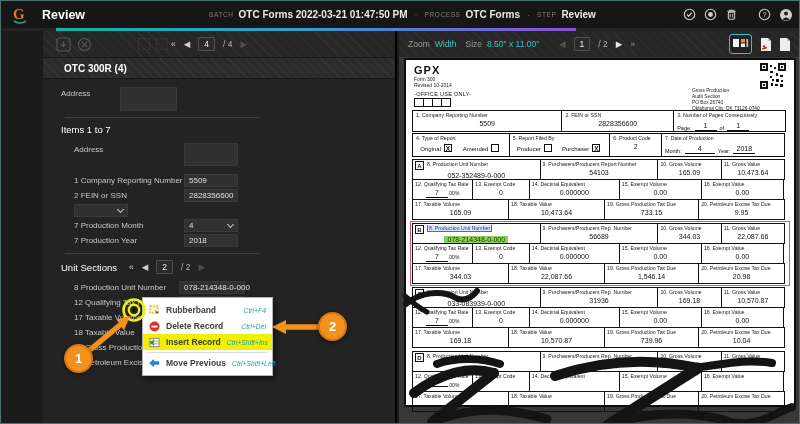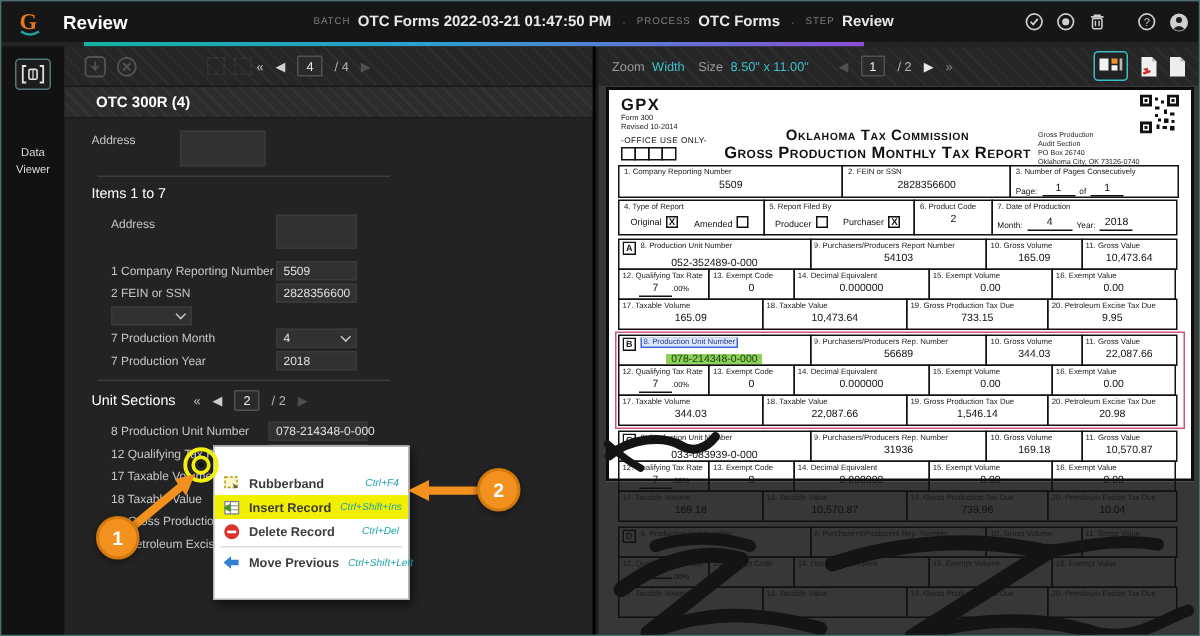--- a/index.html
+++ b/index.html
@@ -62,38 +62,38 @@
   .g1 .ta-row .vbox{height:23px}
   .g1 .ta-row{margin-bottom:8px}
   .g2 .flab{width:105px}
   .g2 .vbox{width:66px}
   .divider{width:195px;border-top:1px solid #3d3d3d;margin:6px 0 6px 4px}
   .gtitle{font-size:9.5px;font-weight:normal;color:#fff;margin:4px 0 8px}
   .g2-head{display:flex;align-items:center;gap:12px;margin:2px 0 7px}
   .g2-head .gtitle{margin:0}
   
   .cmenu{position:absolute;left:141px;top:296px;width:131px;background:#fff;border:1px solid #b5b5b5;
-      box-shadow:2px 3px 6px rgba(0,0,0,.55);z-index:30;padding:16px 0}
+      box-shadow:2px 3px 6px rgba(0,0,0,.55);z-index:30;padding:4px 0}
   .mi{height:16px;display:flex;align-items:center;padding:0 6px;gap:6px;cursor:pointer}
   .mi.hl{background:#f0f000}
   .mi .mic{width:11px;height:11px;flex:0 0 auto;display:flex}
   .mi .mlab{flex:1;font-size:8.5px;font-weight:600;color:#3c3c3c;white-space:nowrap}
   .mi .msc{font-size:6.8px;font-style:italic;color:#1fa3ab;white-space:nowrap}
   .msep{border-top:1px solid #dcdcdc;margin:2px 4px}
   
   .viewer{position:absolute;left:398px;top:30px;width:402px;height:394px}
   .viewer-toolbar{position:absolute;left:0;top:0;width:100%;height:26px;display:flex;align-items:center;font-size:8.5px}
   .vt-lab{color:#9a9a9a;margin-left:9px}
   .vt-val{color:#3fc1c9;margin-left:5px;cursor:pointer}
   .viewer-toolbar .pag{position:absolute;left:160px}
   .vt-icons{position:absolute;right:10px;top:0;height:26px;display:flex;align-items:center;gap:7px}
   .vt-ic{display:flex;align-items:center;justify-content:center;cursor:pointer}
   .vt-ic.active{border:1px solid #3fbdc4;border-radius:3px;padding:2px;background:#222}
   .canvas{position:absolute;left:0;top:26px;right:0;bottom:0;background:#373737;overflow:hidden}
-  .page{position:absolute;left:5px;top:1px;width:392px;height:263px;background:#fff;border:2px solid #0c0c0c}
+  .page{position:absolute;left:5px;top:1px;width:392px;height:349px;background:#fff;border:2px solid #0c0c0c}
   .pg{position:absolute;left:6px;top:2px;right:6px;bottom:0;color:#111}
   .gpx-name{font-size:11px;font-weight:bold;letter-spacing:1px}
   .gpx-sm{font-size:5px;line-height:6px;color:#222}
   .gpx{position:absolute;left:2px;top:2px}
   .office{position:absolute;left:2px;top:29px;font-size:5.5px;letter-spacing:.3px}
   .office .boxes{margin-top:1px}
   .office .bx{display:inline-block;width:10px;height:9px;border:1px solid #111;margin-right:-1px;vertical-align:top}
   .dtitle{position:absolute;left:70px;right:100px;top:23px;text-align:center;font-variant:small-caps;font-weight:bold}
   .dtitle .t1{font-size:10px;letter-spacing:.4px}
   .dtitle .t2{font-size:11px;letter-spacing:.3px}
@@ -187,33 +187,20 @@
             <circle cx="7" cy="5.4" r="2" fill="#1b1b1b"></circle>
             <path d="M3.4,11.2 q3.6,-3.6 7.2,0 a6,6 0 0 1 -7.2,0" fill="#1b1b1b"></path>
           </svg>
         </span>
     </div>
   </div>
   <div class="progress">
       <div class="grad"></div>
     </div>
 
-  <div class="sidebar">
-    <div class="sb-item">
-      <div class="sb-icon">
-        <svg width="16" height="13" viewBox="0 0 16 13">
-            <path d="M3.5,1 H1.2 V12 H3.5" fill="none" stroke="#e0e0e0" stroke-width="1.2"></path>
-            <path d="M12.5,1 H14.8 V12 H12.5" fill="none" stroke="#e0e0e0" stroke-width="1.2"></path>
-            <rect x="5.3" y="3.2" width="5.4" height="6.6" rx="1" fill="none" stroke="#e0e0e0" stroke-width="1.1"></rect>
-            <path d="M8,3.2 v6.6" stroke="#e0e0e0" stroke-width=".8"></path>
-          </svg>
-      </div>
-      <div class="sb-label">Data Viewer</div>
-    </div>
-  </div>
 
   <div class="panel">
     <div class="panel-toolbar hatch">
       <span class="tb-icon">
         <svg width="15" height="15" viewBox="0 0 15 15">
             <rect x="1" y="1" width="13" height="13" rx="2.5" fill="none" stroke="#999" stroke-width="1.2"></rect>
             <path d="M7.5,4 v5 M5.3,7 l2.2,2.3 L9.7,7" fill="none" stroke="#999" stroke-width="1.2"></path>
           </svg>
         </span>
       <span class="tb-icon">
@@ -339,40 +326,40 @@
       <div class="mi">
         <span class="mic">
           <svg width="11" height="11" viewBox="0 0 11 11">
             <rect x="1" y="1" width="8" height="7" fill="#fdf6c9" stroke="#b59a10" stroke-width="1" stroke-dasharray="2 1.2"></rect>
             <polygon points="6,5 10,8 7.5,8.5 8.5,11" fill="#555"></polygon>
           </svg>
         </span>
         <span class="mlab">Rubberband</span>
         <span class="msc">Ctrl+F4</span>
       </div>
+      <div class="mi">
+        <span class="mic">
+          <svg width="11" height="11" viewBox="0 0 11 11">
+            <circle cx="5.5" cy="5.5" r="5" fill="#d9342b"></circle>
+            <rect x="2.5" y="4.7" width="6" height="1.8" fill="#fff"></rect>
+          </svg>
+        </span>
+        <span class="mlab">Delete Record</span>
+        <span class="msc">Ctrl+Del</span>
+      </div>
       <div class="mi hl">
         <span class="mic">
           <svg width="12" height="11" viewBox="0 0 12 11">
             <rect x="1" y="1" width="10" height="9" fill="#fff" stroke="#888"></rect>
             <path d="M1,4 h10 M1,7 h10 M5,1 v9" stroke="#888" stroke-width=".8"></path>
             <polygon points="0,5.5 5,2.5 5,8.5" fill="#3f9b1f"></polygon>
           </svg>
         </span>
         <span class="mlab">Insert Record</span>
         <span class="msc">Ctrl+Shift+Ins</span>
-      </div>
-      <div class="mi">
-        <span class="mic">
-          <svg width="11" height="11" viewBox="0 0 11 11">
-            <circle cx="5.5" cy="5.5" r="5" fill="#d9342b"></circle>
-            <rect x="2.5" y="4.7" width="6" height="1.8" fill="#fff"></rect>
-          </svg>
-        </span>
-        <span class="mlab">Delete Record</span>
-        <span class="msc">Ctrl+Del</span>
       </div>
       <div class="msep"></div>
       <div class="mi">
         <span class="mic">
           <svg width="12" height="10" viewBox="0 0 12 10">
             <polygon points="0,5 5.5,0.5 5.5,3 11,3 11,7 5.5,7 5.5,9.5" fill="#2f7fd6"></polygon>
           </svg>
         </span>
         <span class="mlab">Move Previous</span>
         <span class="msc">Ctrl+Shift+Left</span>
@@ -421,24 +408,20 @@
       <div class="page">
         <div class="pg">
           <div class="gpx">
             <div class="gpx-name">GPX</div>
             <div class="gpx-sm">Form 300</div>
             <div class="gpx-sm">Revised 10-2014</div>
           </div>
           <div class="office">
             <span>-OFFICE USE ONLY-</span>
             <div class="boxes"><span class="bx"></span><span class="bx"></span><span class="bx"></span><span class="bx"></span></div>
-          </div>
-          <div class="dtitle">
-            <div class="t1">Oklahoma Tax Commission</div>
-            <div class="t2">Gross Production Monthly Tax Report</div>
           </div>
           <div class="audit">
             <div>Gross Production</div>
             <div>Audit Section</div>
             <div>PO Box 26740</div>
             <div>Oklahoma City, OK 73126-0740</div>
           </div>
           <svg class="qr" width="26" height="26" viewBox="0 0 26 26">
             <rect width="26" height="26" fill="#fff"></rect>
             <g fill="#111">

